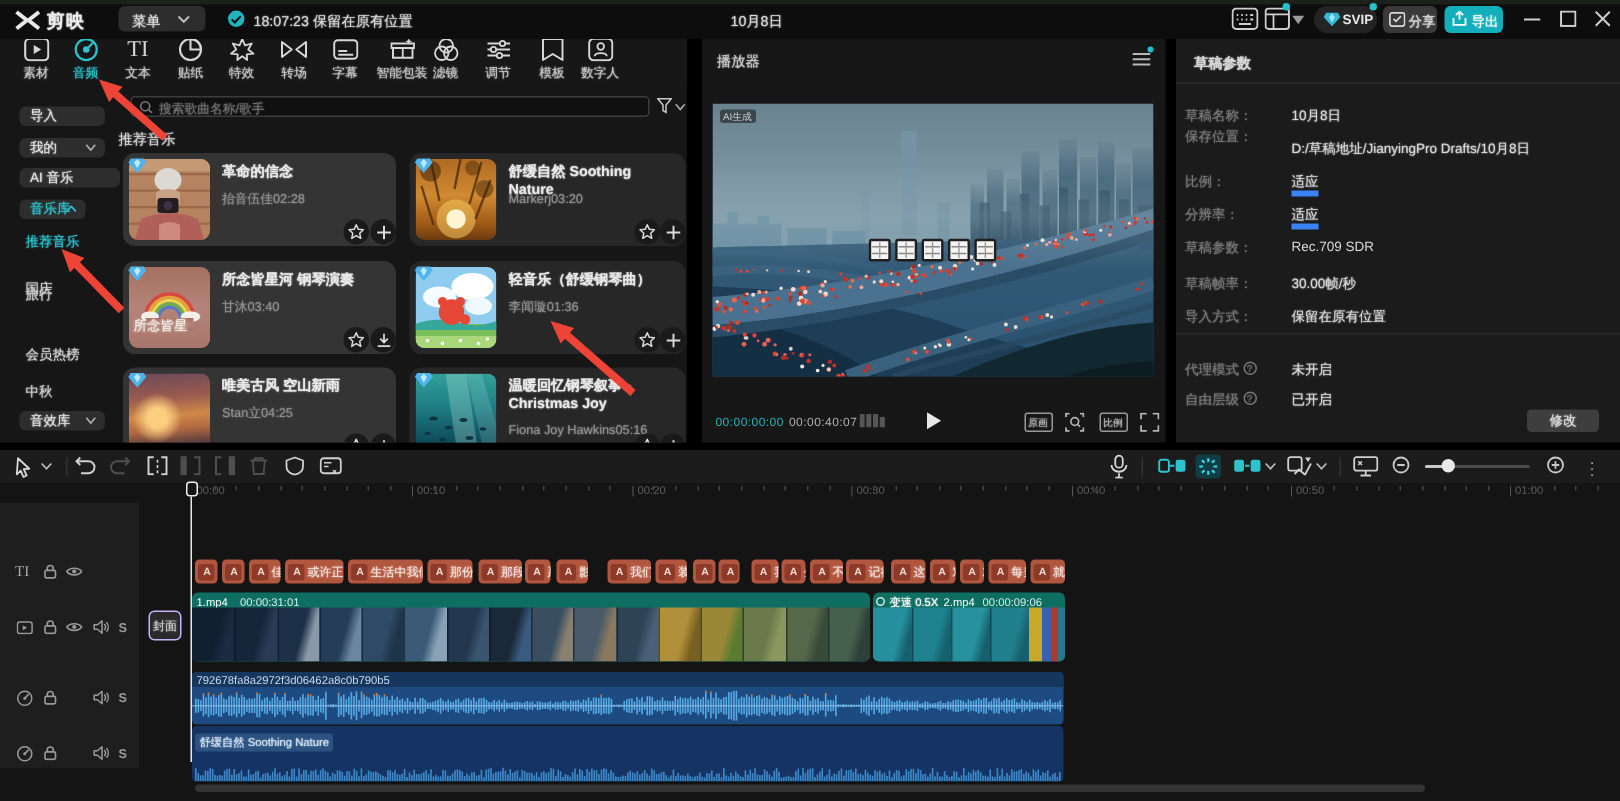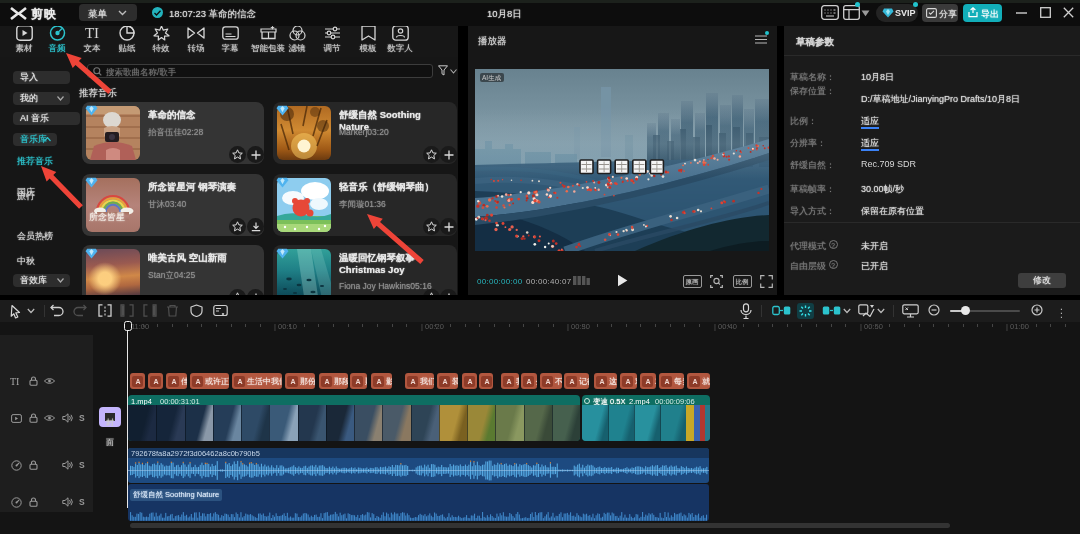--- a/index.html
+++ b/index.html
@@ -11,21 +11,21 @@
 .sbtn{position:absolute;height:13px;line-height:13px;background:#2d2d2d;border-radius:4px;font-size:9px;color:#e2e2e2;padding-left:7px}
 .sitm{position:absolute;left:17px;font-size:9px;color:#d0d0d0}
 .card{position:absolute;border-radius:8px}
 .thumb{position:absolute;left:4px;top:4px;width:54px;height:54px;border-radius:6px;overflow:hidden}
 .ctit{position:absolute;left:66px;top:7px;right:4px;font-size:9.5px;font-weight:bold;color:#e8e8e8;line-height:12px;overflow:hidden}
 .cart{position:absolute;left:66px;top:25px;font-size:8.5px;color:#8e8e8e}
 .cact{position:absolute;width:17px;height:17px;border-radius:50%;background:#1a1a1a;bottom:1px}
 .gem{position:absolute;left:3px;top:3px}
 .plbl{position:absolute;left:6px;font-size:9px;color:#787878}
 .pval{position:absolute;left:77px;font-size:9px;color:#d8d8d8}
-.pund{border-bottom:2px solid #3b82f6;padding-bottom:1px}
+.pund{border-bottom:4px solid #3b82f6;padding-bottom:1px}
 .qm{display:inline-block;width:9px;height:9px;border:1px solid #787878;border-radius:50%;font-size:6.5px;text-align:center;line-height:9px;vertical-align:1px}
 .thd{position:absolute;display:flex;align-items:center;gap:9px;left:10px}
 .tseg{position:absolute;top:73px;height:16px;background:#b2573f;border-radius:3px;overflow:hidden}
 .tseg .ai{position:absolute;left:2px;top:2.5px;width:11px;height:11px;background:#8d3b28;border-radius:2px;color:#f0d8d0;font-size:7px;font-weight:bold;text-align:center;line-height:11px;letter-spacing:-1px}
 .tseg .tx{position:absolute;left:15px;top:3px;font-size:8px;color:#f3e3de;white-space:nowrap}
 </style></head>
 <body>
 <div id="stage">
 
 <div class="abs" id="titlebar" style="left:0;top:0;width:1080px;height:26px;background:#0d0d0d">
@@ -36,21 +36,21 @@
  <div class="abs cjk" style="left:31px;top:6px;font-size:12px;font-weight:bold;color:#ececec;letter-spacing:1px">剪映</div>
  <div class="abs" style="left:79px;top:4px;width:58px;height:17px;background:#2d2d2d;border-radius:4px"></div>
  <div class="abs cjk" style="left:88px;top:8px;font-size:9.5px;color:#dedede">菜单</div>
  <svg class="abs" style="left:118px;top:10px" width="9" height="6" viewBox="0 0 9 6">
         <path d="M1 1 L4.5 4.5 L8 1" stroke="#bbb" stroke-width="1.4" fill="none"></path>
       </svg>
  <circle1 class="abs" style="left:152px;top:7px;width:11px;height:11px;border-radius:50%;background:#23b3bd"></circle1>
  <svg class="abs" style="left:154px;top:10px" width="7" height="6" viewBox="0 0 7 6">
         <path d="M0.5 3 L2.5 5 L6.5 0.8" stroke="#0d0d0d" stroke-width="1.3" fill="none"></path>
       </svg>
- <div class="abs cjk" style="left:169px;top:8px;font-size:9.5px;color:#d6d6d6">18:07:23 革命的信念</div>
+ <div class="abs cjk" style="left:169px;top:8px;font-size:9.5px;color:#d6d6d6">18:07:23 保留在原有位置</div>
  <div class="abs cjk" style="left:487px;top:8px;font-size:9.5px;color:#dadada">10月8日</div>
  <svg class="abs" style="left:821px;top:5px" width="18" height="15" viewBox="0 0 18 15">
         <rect x="0.7" y="0.7" width="16.6" height="13.6" rx="2.5" stroke="#cfcfcf" stroke-width="1.3" fill="none"></rect>
         <path d="M3.5 5 h1 M6.5 5 h1 M9.5 5 h1 M12.5 5 h2 M3.5 8 h1 M6.5 8 h1 M9.5 8 h1 M12.5 8 h2 M5 11 h8" stroke="#cfcfcf" stroke-width="1.2"></path>
       </svg>
  <svg class="abs" style="left:843px;top:5px" width="17" height="15" viewBox="0 0 17 15">
         <rect x="0.7" y="0.7" width="15.6" height="13.6" rx="2" stroke="#cfcfcf" stroke-width="1.3" fill="none"></rect>
         <path d="M0.7 4.6 H16.3 M6 4.6 V14" stroke="#cfcfcf" stroke-width="1.2"></path>
       </svg>
  <div class="abs" style="left:855px;top:2px;width:5px;height:5px;border-radius:50%;background:#21c3cd"></div>
@@ -779,21 +779,21 @@
  <div class="abs cjk" style="left:12px;top:10px;font-size:9.5px;font-weight:bold;color:#d5d5d5">草稿参数</div>
  <div class="abs" style="left:0;top:29px;width:296px;height:1px;background:#2a2a2a"></div>
  <div class="plbl cjk" style="top:45px">草稿名称：</div>
       <div class="pval cjk" style="top:45px">10月8日</div>
  <div class="plbl cjk" style="top:59px">保存位置：</div>
       <div class="pval cjk" style="top:67px">D:/草稿地址/JianyingPro Drafts/10月8日</div>
  <div class="plbl cjk" style="top:89px">比例：</div>
       <div class="pval cjk" style="top:89px"><span class="pund">适应</span></div>
  <div class="plbl cjk" style="top:111px">分辨率：</div>
       <div class="pval cjk" style="top:111px"><span class="pund">适应</span></div>
- <div class="plbl cjk" style="top:133px">舒缓自然：</div>
+ <div class="plbl cjk" style="top:133px">草稿参数：</div>
       <div class="pval" style="top:133px">Rec.709 SDR</div>
  <div class="plbl cjk" style="top:157px">草稿帧率：</div>
       <div class="pval cjk" style="top:157px">30.00帧/秒</div>
  <div class="plbl cjk" style="top:179px">导入方式：</div>
       <div class="pval cjk" style="top:179px">保留在原有位置</div>
  <div class="abs" style="left:0;top:196px;width:296px;height:1px;background:#2a2a2a"></div>
  <div class="plbl cjk" style="top:214px">代理模式 <span class="qm">?</span></div>
       <div class="pval cjk" style="top:214px">未开启</div>
  <div class="plbl cjk" style="top:234px">自由层级 <span class="qm">?</span></div>
       <div class="pval cjk" style="top:234px">已开启</div>
@@ -886,21 +886,21 @@
  <div class="abs" style="left:950px;top:10px;width:14px;height:2px;background:#c9c9c9;border-radius:1px"></div>
  <div class="abs" style="left:961px;top:6px;width:9px;height:9px;border-radius:50%;background:#e8e8e8"></div>
  <svg class="abs" style="left:1031px;top:4px" width="13" height="13" viewBox="0 0 13 13">
         <circle cx="6" cy="6" r="5" stroke="#c9c9c9" stroke-width="1.2" fill="none"></circle>
         <path d="M3.5 6 H8.5 M6 3.5 V8.5" stroke="#c9c9c9" stroke-width="1.2"></path>
       </svg>
  <div class="abs" style="left:1060px;top:5px;color:#c9c9c9;font-size:10px;letter-spacing:0;line-height:4px">.<br>.<br>.</div>
 
  <div class="abs" style="left:0;top:70px;width:3px;height:24px;background:#4a4a4a;border-radius:2px"></div>
  <div id="ruler">
-        <div class="abs" style="left:131px;top:22px;font-size:7.5px;color:#5c5c5c">11:00</div>
+        <div class="abs" style="left:131px;top:22px;font-size:7.5px;color:#5c5c5c">00:00</div>
         <div class="abs" style="left:274px;top:22px;font-size:7.5px;color:#5c5c5c">| 00:10</div>
         <div class="abs" style="left:421px;top:22px;font-size:7.5px;color:#5c5c5c">| 00:20</div>
         <div class="abs" style="left:567px;top:22px;font-size:7.5px;color:#5c5c5c">| 00:30</div>
         <div class="abs" style="left:714px;top:22px;font-size:7.5px;color:#5c5c5c">| 00:40</div>
         <div class="abs" style="left:860px;top:22px;font-size:7.5px;color:#5c5c5c">| 00:50</div>
         <div class="abs" style="left:1006px;top:22px;font-size:7.5px;color:#5c5c5c">| 01:00</div>
         <div class="abs" style="left:142.6px;top:24px;width:1px;height:2.5px;background:#454545"></div>
         <div class="abs" style="left:157.3px;top:24px;width:1px;height:2.5px;background:#454545"></div>
         <div class="abs" style="left:171.9px;top:24px;width:1px;height:2.5px;background:#454545"></div>
         <div class="abs" style="left:186.6px;top:24px;width:1px;height:2.5px;background:#454545"></div>
@@ -1012,21 +1012,21 @@
         <svg class="abs" style="left:29px;top:197px" width="9" height="10" viewBox="0 0 9 10">
           <rect x="1" y="4.2" width="7" height="5" rx="1" stroke="#9a9a9a" stroke-width="1.1" fill="none"></rect>
           <path d="M2.5 4.2 V3 a2 2 0 0 1 4 0 V4.2" stroke="#9a9a9a" stroke-width="1.1" fill="none"></path>
         </svg>
         <svg class="abs" style="left:62px;top:197px" width="11" height="10" viewBox="0 0 11 10">
           <path d="M0.8 3.5 H3 L6 0.8 V9.2 L3 6.5 H0.8 Z" stroke="#9a9a9a" stroke-width="1" fill="none" stroke-linejoin="round"></path>
           <path d="M7.5 3 a3 3 0 0 1 0 4 M9 1.8 a5 5 0 0 1 0 6.4" stroke="#9a9a9a" stroke-width="1" fill="none"></path>
         </svg>
         <div class="abs" style="left:79px;top:197px;font-size:8.5px;font-weight:bold;color:#9a9a9a">S</div>
       </div>
- <div class="abs cjk" style="left:99px;top:107px;width:22px;height:20px;background:#2a2a2a;border:6px solid #c4b5fd;border-radius:4px;font-size:8px;color:#ccc;text-align:center;line-height:20px">封面</div>
+ <div class="abs cjk" style="left:99px;top:107px;width:22px;height:20px;background:#2a2a2a;border:1px solid #c4b5fd;border-radius:4px;font-size:8px;color:#ccc;text-align:center;line-height:20px">封面</div>
 
  <div id="clips">
         <div class="tseg" style="left:130px;width:15px">
           <div class="ai">A</div>
         </div>
         <div class="tseg" style="left:148px;width:15px">
           <div class="ai">A</div>
         </div>
         <div class="tseg" style="left:166px;width:21px">
           <div class="ai">A</div>

